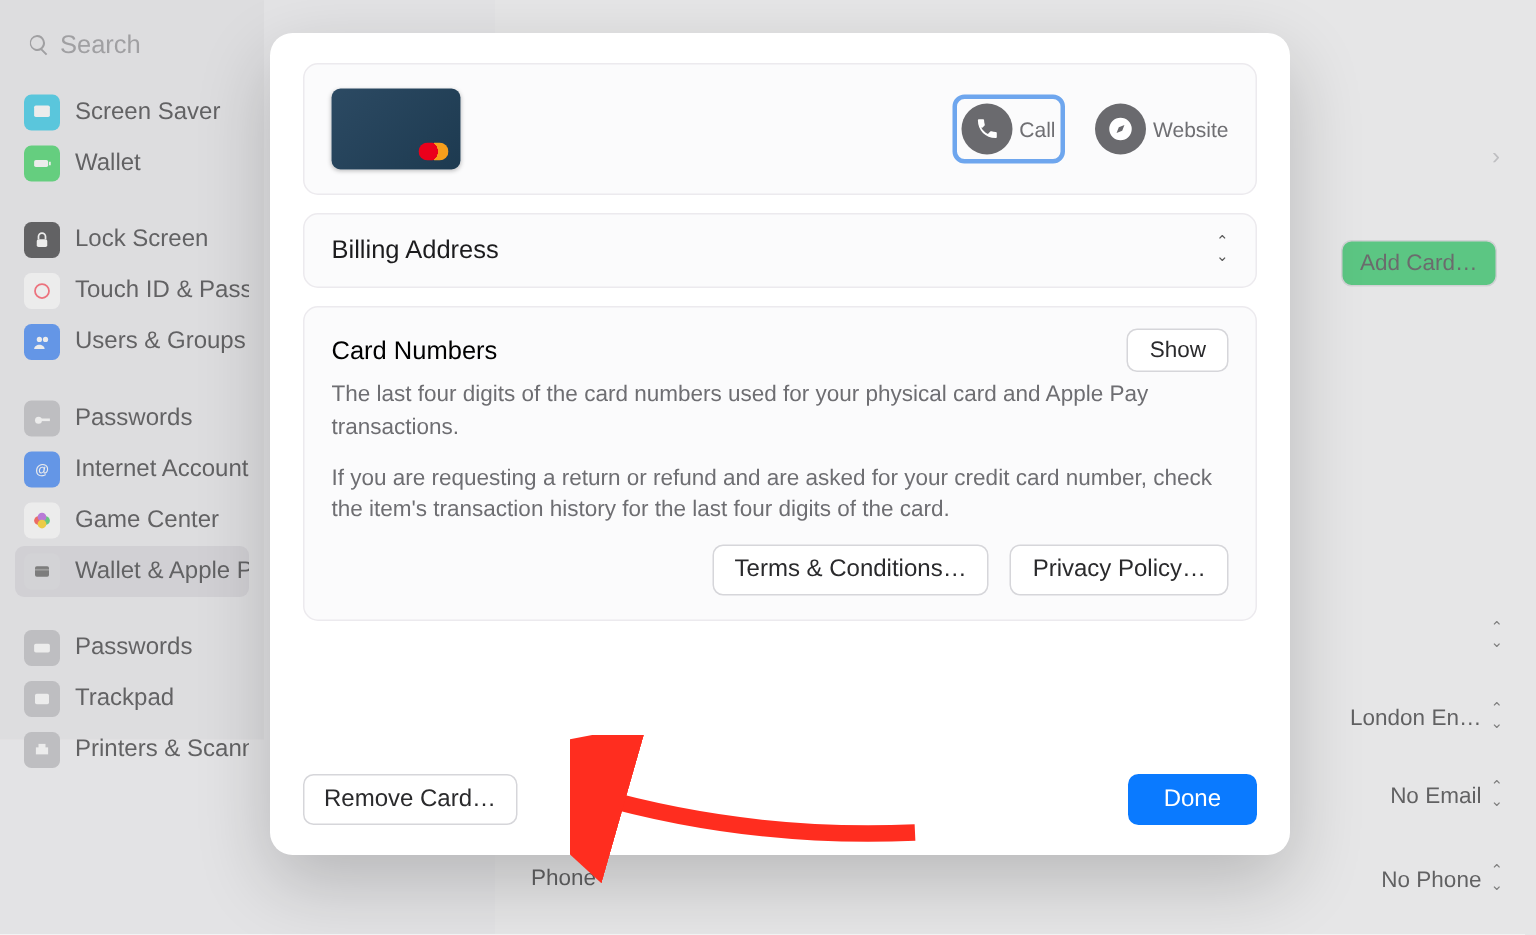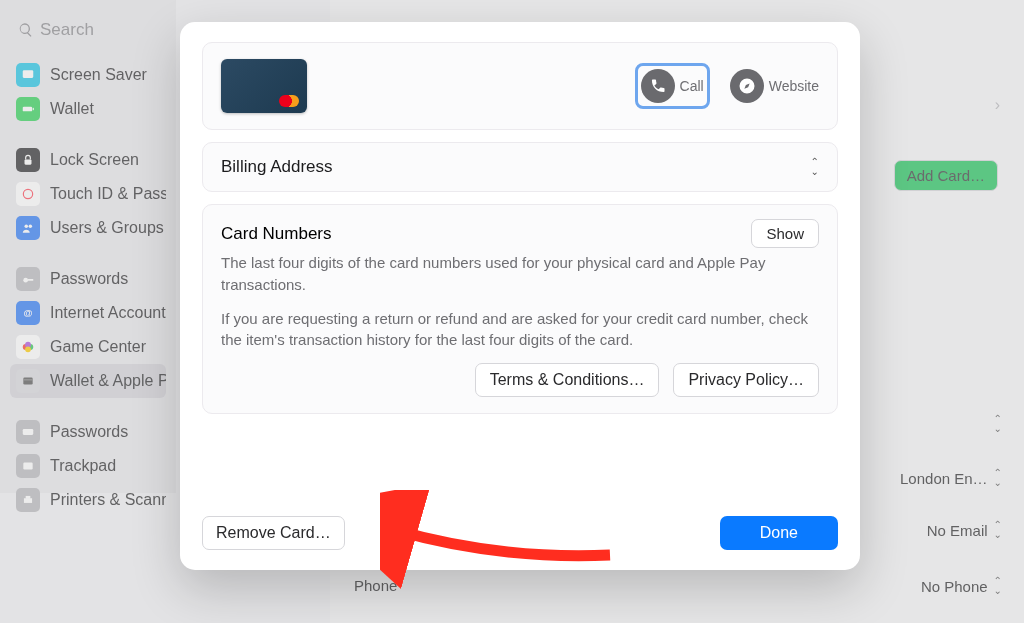--- a/index.html
+++ b/index.html
@@ -47,21 +47,21 @@
   .card-numbers { padding:14px 18px 16px 18px; position:relative; }
   .cn-title { font-size:17px; font-weight:500; margin-bottom:4px; display:flex; align-items:center;}
   .show-btn { margin-left:auto; background:#fff; border:1px solid #d6d6da; border-radius:7px; padding:5px 14px; font-size:15px; color:#2a2a2c; }
   .cn-body { font-size:15px; color:#6e6e72; line-height:1.45; margin-top:2px; }
   .cn-body p { margin-bottom:12px; }
   .btn-row { display:flex; gap:14px; justify-content:flex-end; margin-top:6px;}
   .pill-btn { background:#fff; border:1px solid #d6d6da; border-radius:7px; padding:7px 14px; font-size:16px; color:#2a2a2c; }
 
   .modal-footer { margin-top:auto; display:flex; align-items:center; }
   .remove { background:#fff; border:1px solid #d6d6da; border-radius:7px; padding:7px 13px; font-size:16px; color:#2a2a2c; }
-  .done { margin-left:auto; background:#0a7aff; color:#fff; border:none; border-radius:7px; padding:8px 40px; font-size:16px; font-weight:500; }
+  .done { margin-left:auto; background:#0a7aff; color:#fff; border:none; border-radius:7px; padding:8px 24px; font-size:16px; font-weight:500; }
 
   
   .arrow { position:absolute; left:380px; top:490px; z-index:120; pointer-events:none; }
 </style>
 </head>
 <body>
 
 <div class="right-col">
   <span class="chev">›</span>
   <div class="addcard">Add Card…</div>

